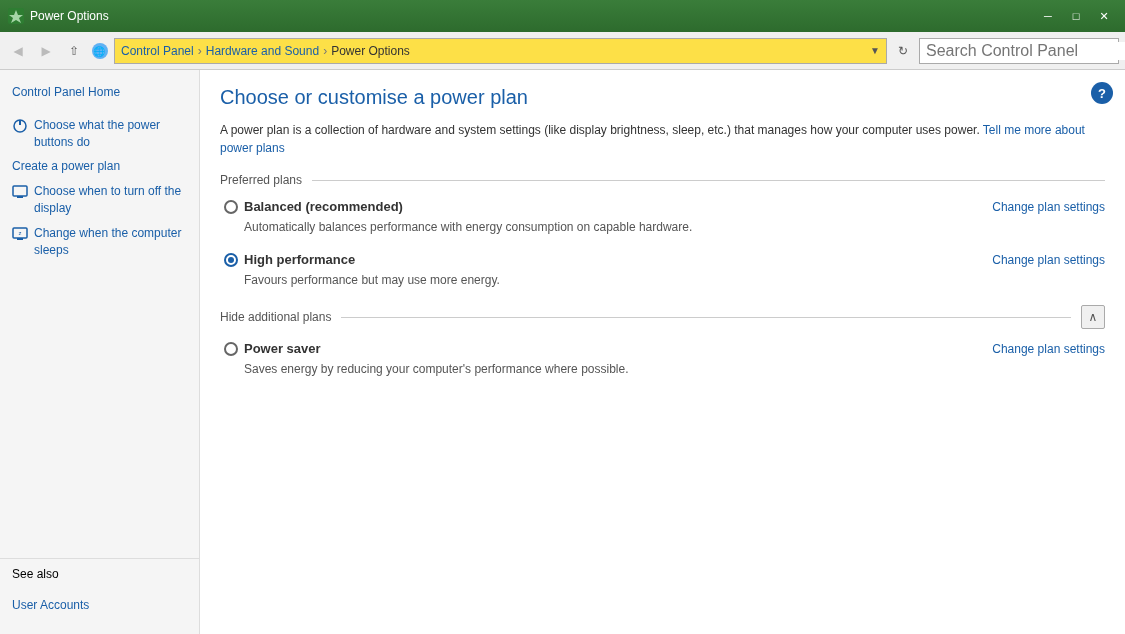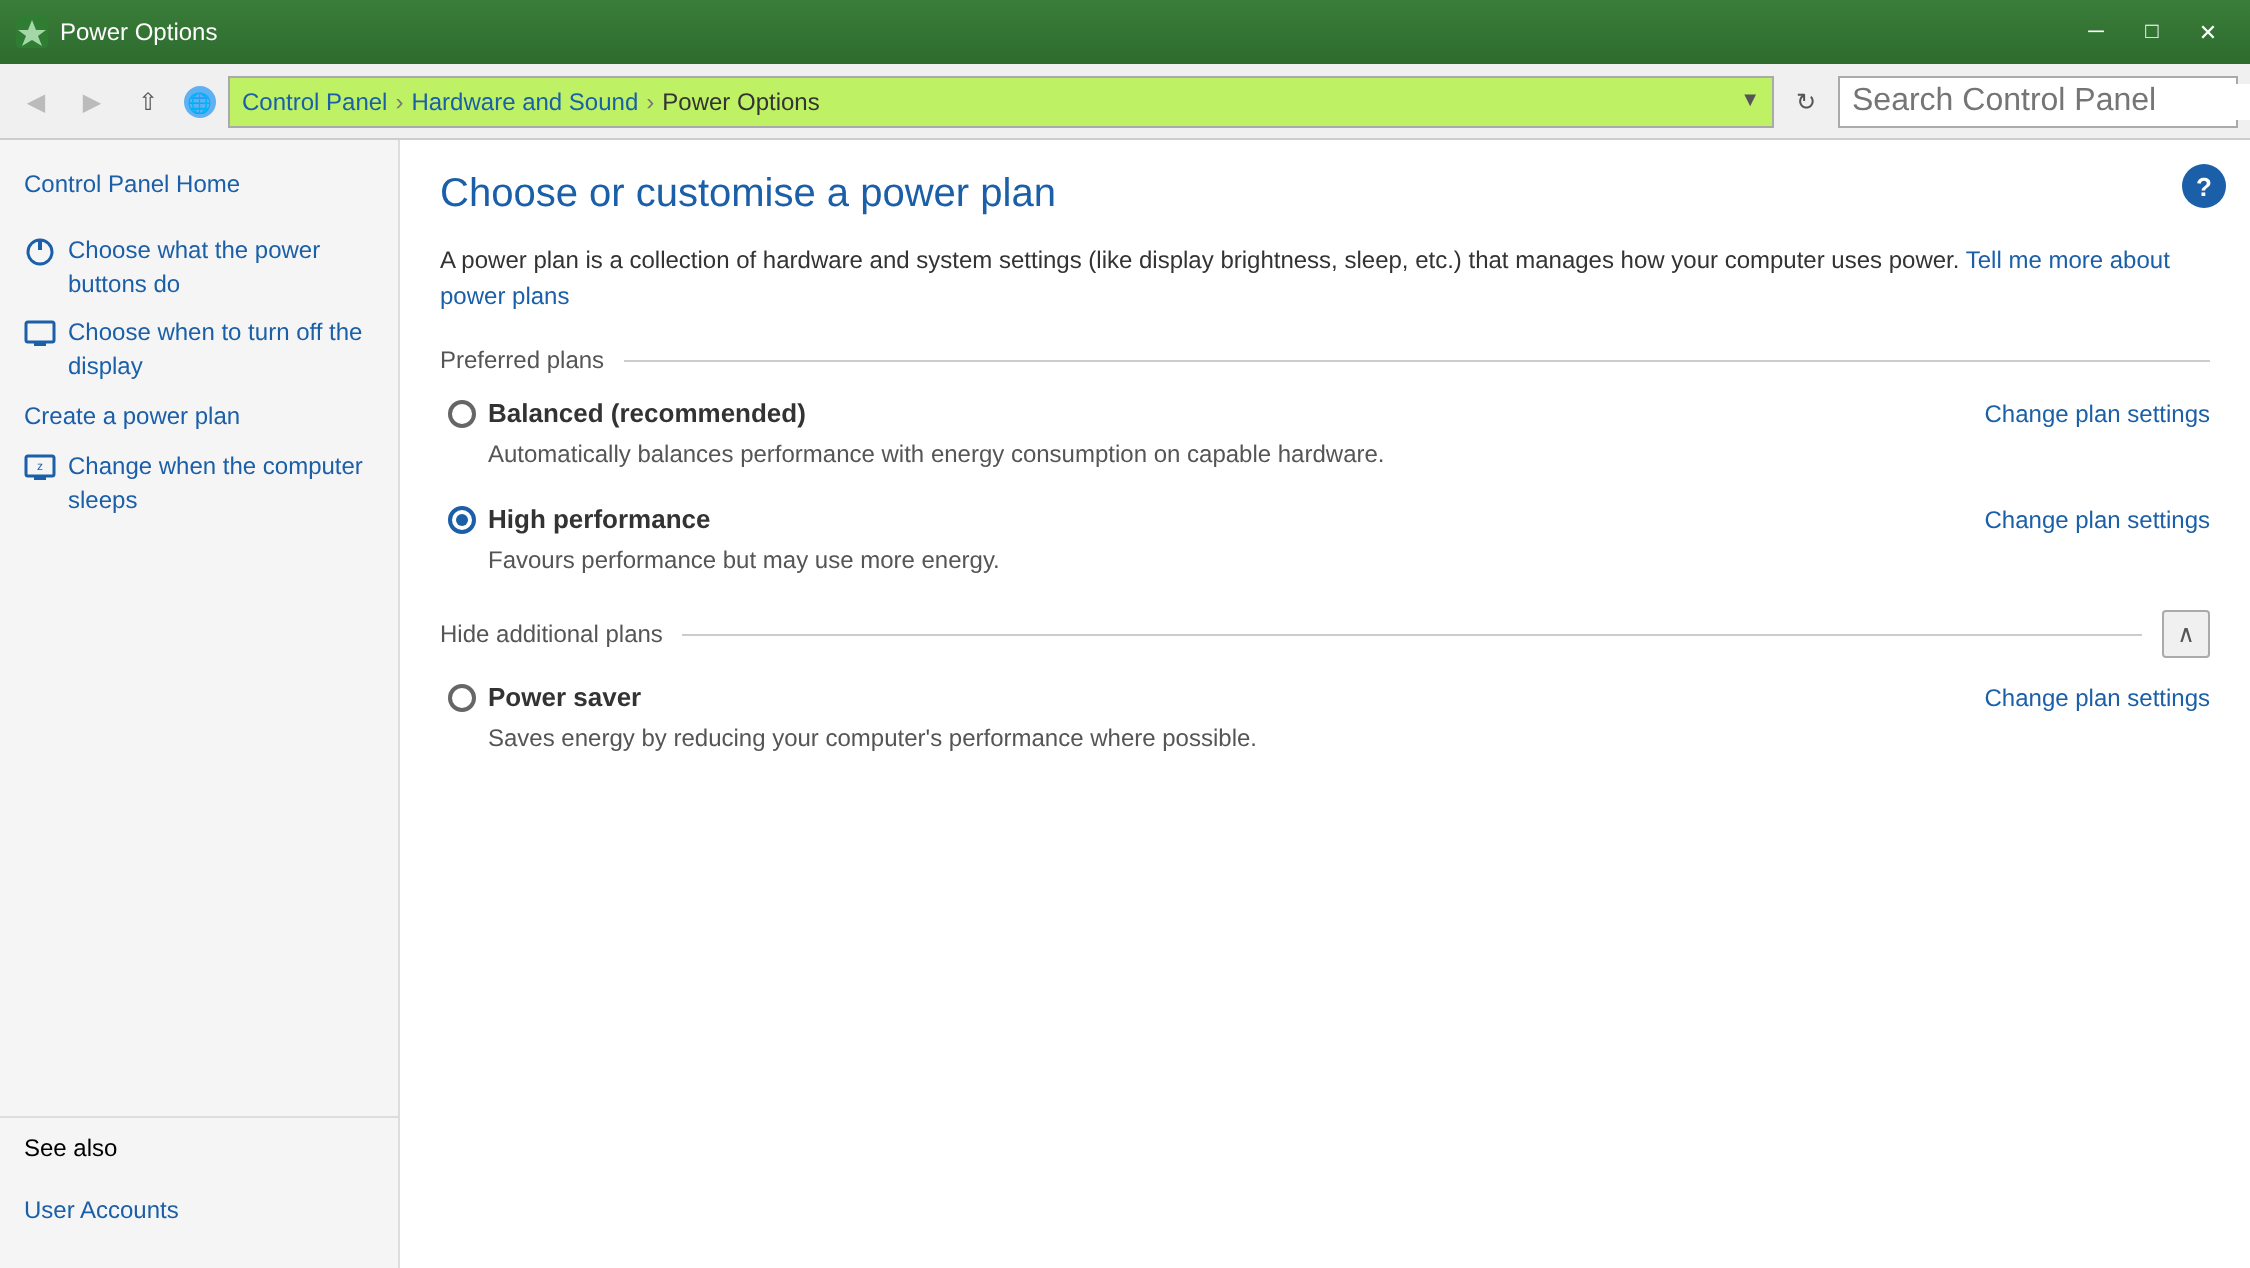--- a/index.html
+++ b/index.html
@@ -53,21 +53,21 @@
       border: 1px solid transparent;
       cursor: pointer;
       display: flex; align-items: center; justify-content: center;
       color: #555;
       font-size: 12px;
       border-radius: 2px;
     }
     .nav-btn.disabled { color: #bbb; cursor: default; }
     .breadcrumb-bar {
       flex: 1;
-      background: #bef264;
+      background: #fde047;
       border: 1px solid #aaa;
       height: 26px;
       display: flex;
       align-items: center;
       padding: 0 6px;
       font-size: 12px;
       color: #333;
       gap: 4px;
     }
     .breadcrumb-item {
@@ -337,31 +337,31 @@
         <span class="link-icon">
           <svg width="16" height="16" viewBox="0 0 16 16">
             <circle cx="8" cy="8" r="6" fill="none" stroke="#1a5fa8" stroke-width="1.5"></circle>
             <rect x="7" y="2" width="2" height="5" fill="#1a5fa8"></rect>
           </svg>
         </span>
         <span>Choose what the power buttons do</span>
       </div>
 
       <div class="sidebar-link">
+        <span>Create a power plan</span>
+      </div>
+
+      <div class="sidebar-link">
         <span class="link-icon">
           <svg width="16" height="16" viewBox="0 0 16 16">
             <rect x="1" y="2" width="14" height="10" rx="1" fill="none" stroke="#1a5fa8" stroke-width="1.5"></rect>
             <rect x="5" y="12" width="6" height="2" fill="#1a5fa8"></rect>
           </svg>
         </span>
         <span>Choose when to turn off the display</span>
-      </div>
-
-      <div class="sidebar-link">
-        <span>Create a power plan</span>
       </div>
 
       <div class="sidebar-link">
         <span class="link-icon">
           <svg width="16" height="16" viewBox="0 0 16 16">
             <rect x="1" y="2" width="14" height="10" rx="1" fill="none" stroke="#1a5fa8" stroke-width="1.5"></rect>
             <rect x="5" y="12" width="6" height="2" fill="#1a5fa8"></rect>
             <text x="8" y="9" text-anchor="middle" font-size="6" fill="#1a5fa8">z</text>
           </svg>
         </span>

